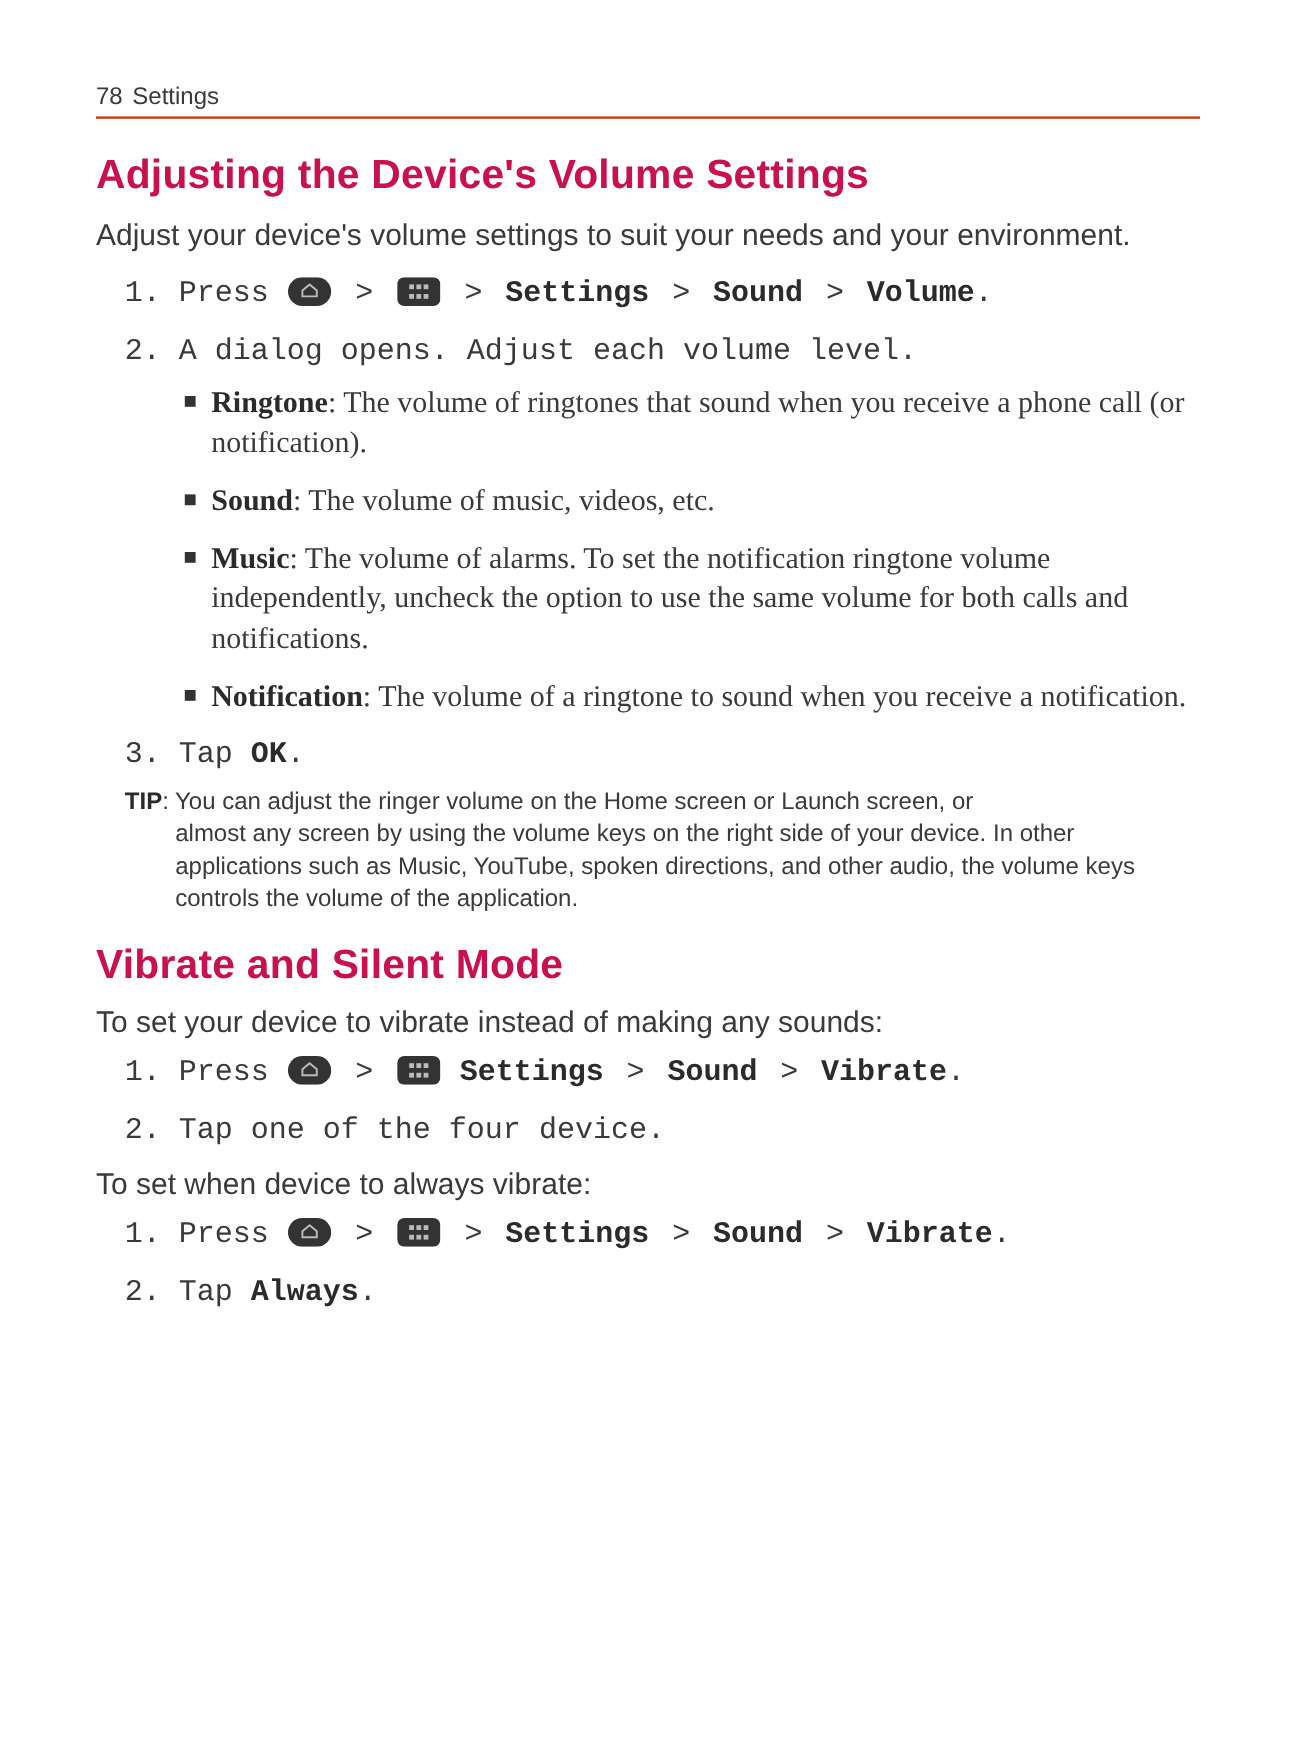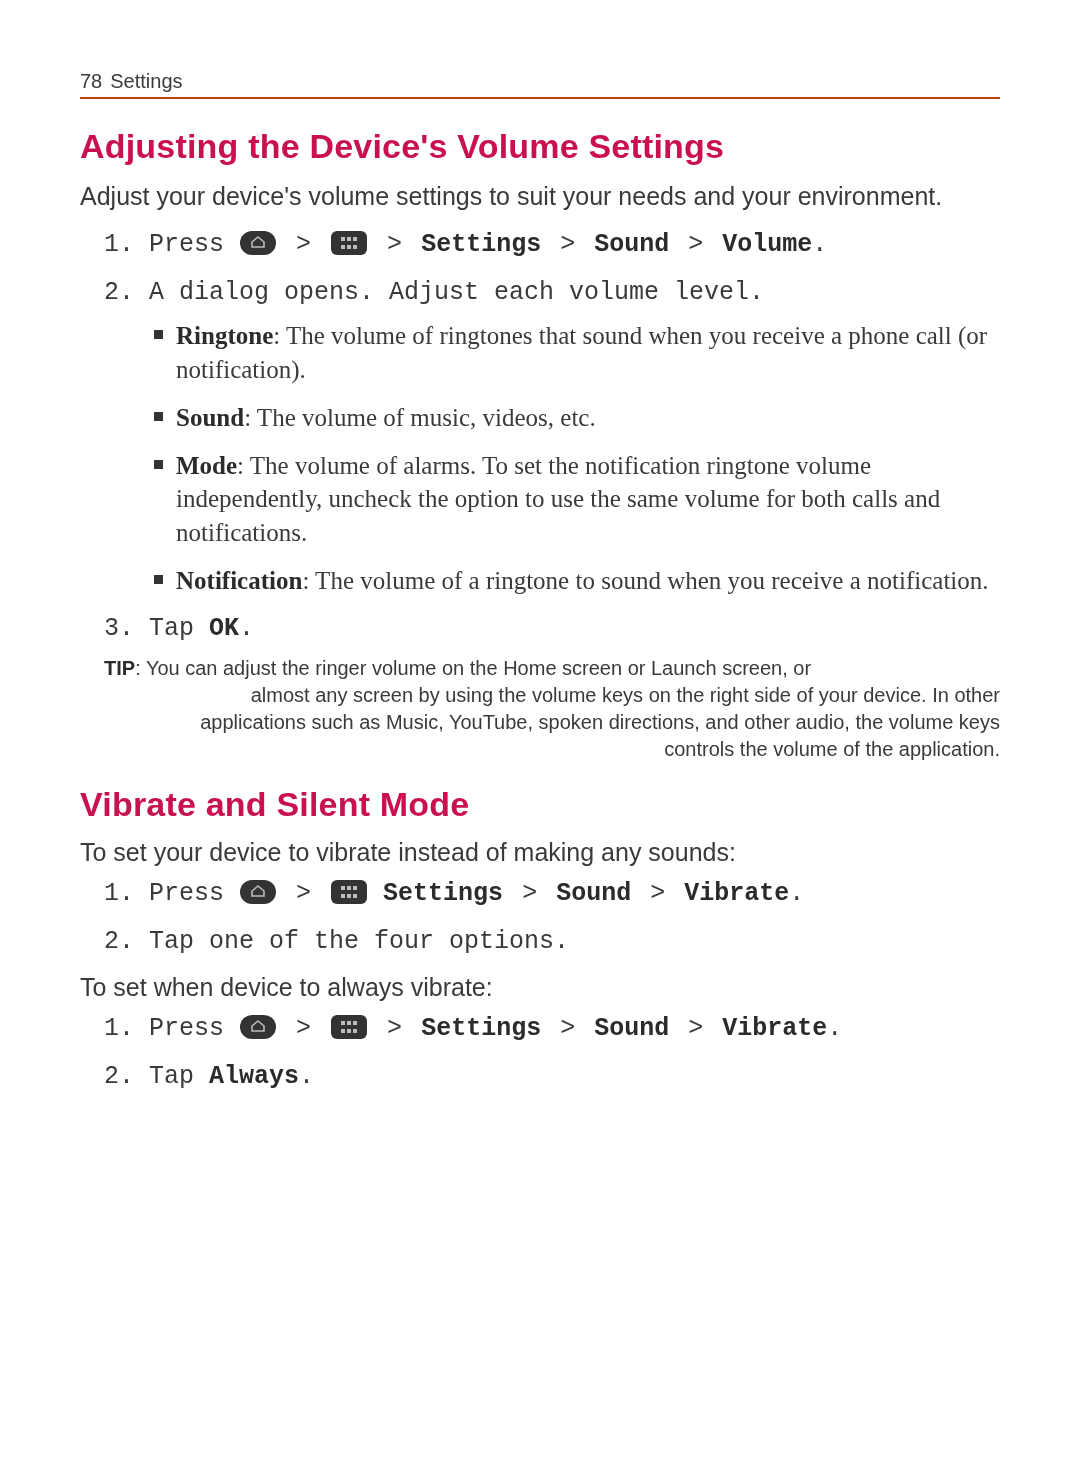--- a/index.html
+++ b/index.html
@@ -89,21 +89,20 @@
     line-height: 1.35;
     color: #3a3a3a;
   }
   .tip-label {
     font-weight: bold;
     color: #2b2b2b;
   }
   .tip-body {
     display: block;
     margin-left: 42px;
-    text-align: right;
   }
   .tip-first {
     display: inline;
   }
   .subhead {
     font-size: 25px;
     color: #3a3a3a;
     margin: 14px 0 10px 0;
   }
 </style>
@@ -156,21 +155,21 @@
     </div>
 
     <div class="bullets">
       <div class="bullet">
         <span class="bold">Ringtone</span><span>: The volume of ringtones that sound when you receive a phone call (or notification).</span>
       </div>
       <div class="bullet">
         <span class="bold">Sound</span><span>: The volume of music, videos, etc.</span>
       </div>
       <div class="bullet">
-        <span class="bold">Mode</span><span>: The volume of alarms. To set the notification ringtone volume independently, uncheck the option to use the same volume for both calls and notifications.</span>
+        <span class="bold">Music</span><span>: The volume of alarms. To set the notification ringtone volume independently, uncheck the option to use the same volume for both calls and notifications.</span>
       </div>
       <div class="bullet">
         <span class="bold">Notification</span><span>: The volume of a ringtone to sound when you receive a notification.</span>
       </div>
     </div>
 
     <div class="step">
       <span class="step-num">3. </span><span>Tap </span><span class="bold">OK</span><span>.</span>
     </div>
   </div>
@@ -206,21 +205,21 @@
             </g>
           </svg>
       </span>
       <span class="bold">Settings</span>
       <span class="gt">&gt;</span>
       <span class="bold">Sound</span>
       <span class="gt">&gt;</span>
       <span class="bold">Vibrate</span><span>.</span>
     </div>
     <div class="step">
-      <span class="step-num">2. </span><span>Tap one of the four options.</span>
+      <span class="step-num">2. </span><span>Tap one of the four device.</span>
     </div>
   </div>
 
   <div class="subhead">To set when device to always vibrate:</div>
   <div class="steps">
     <div class="step">
       <span class="step-num">1. </span><span>Press </span>
       <span class="icon">
         <svg width="36" height="24" viewBox="0 0 36 24">
             <rect x="0" y="0" width="36" height="24" rx="12" fill="#333"></rect>

